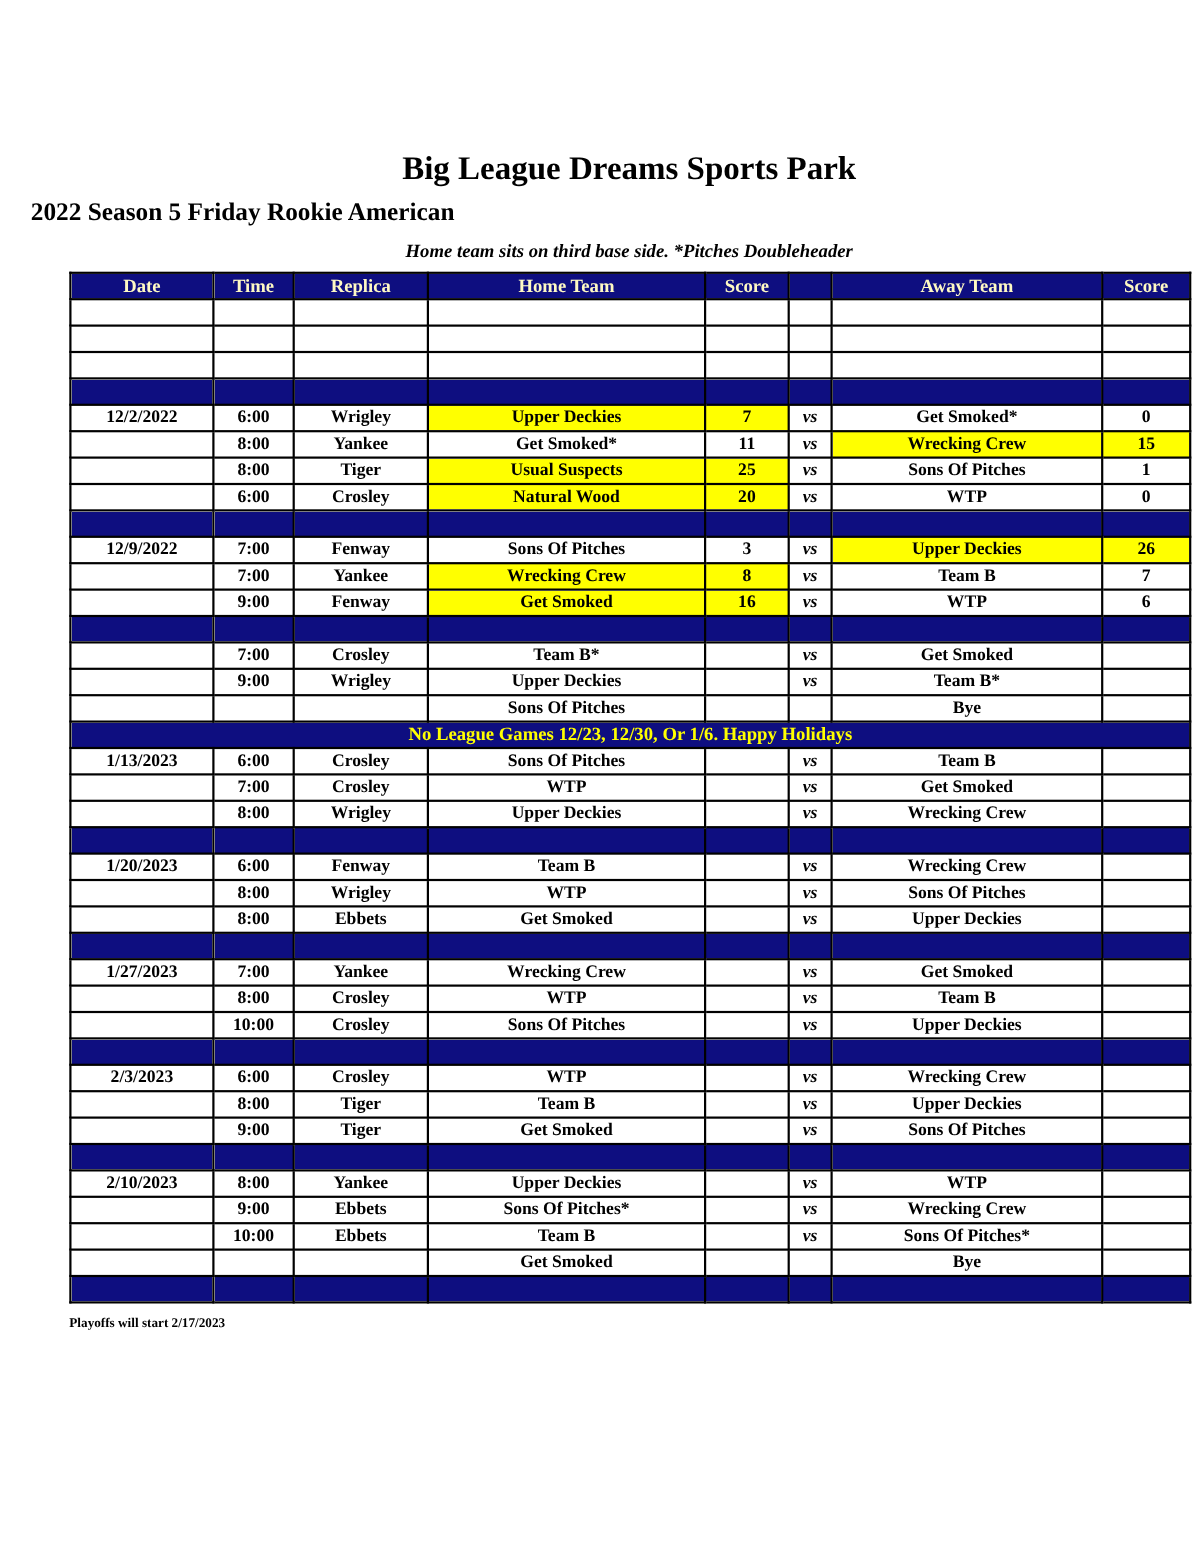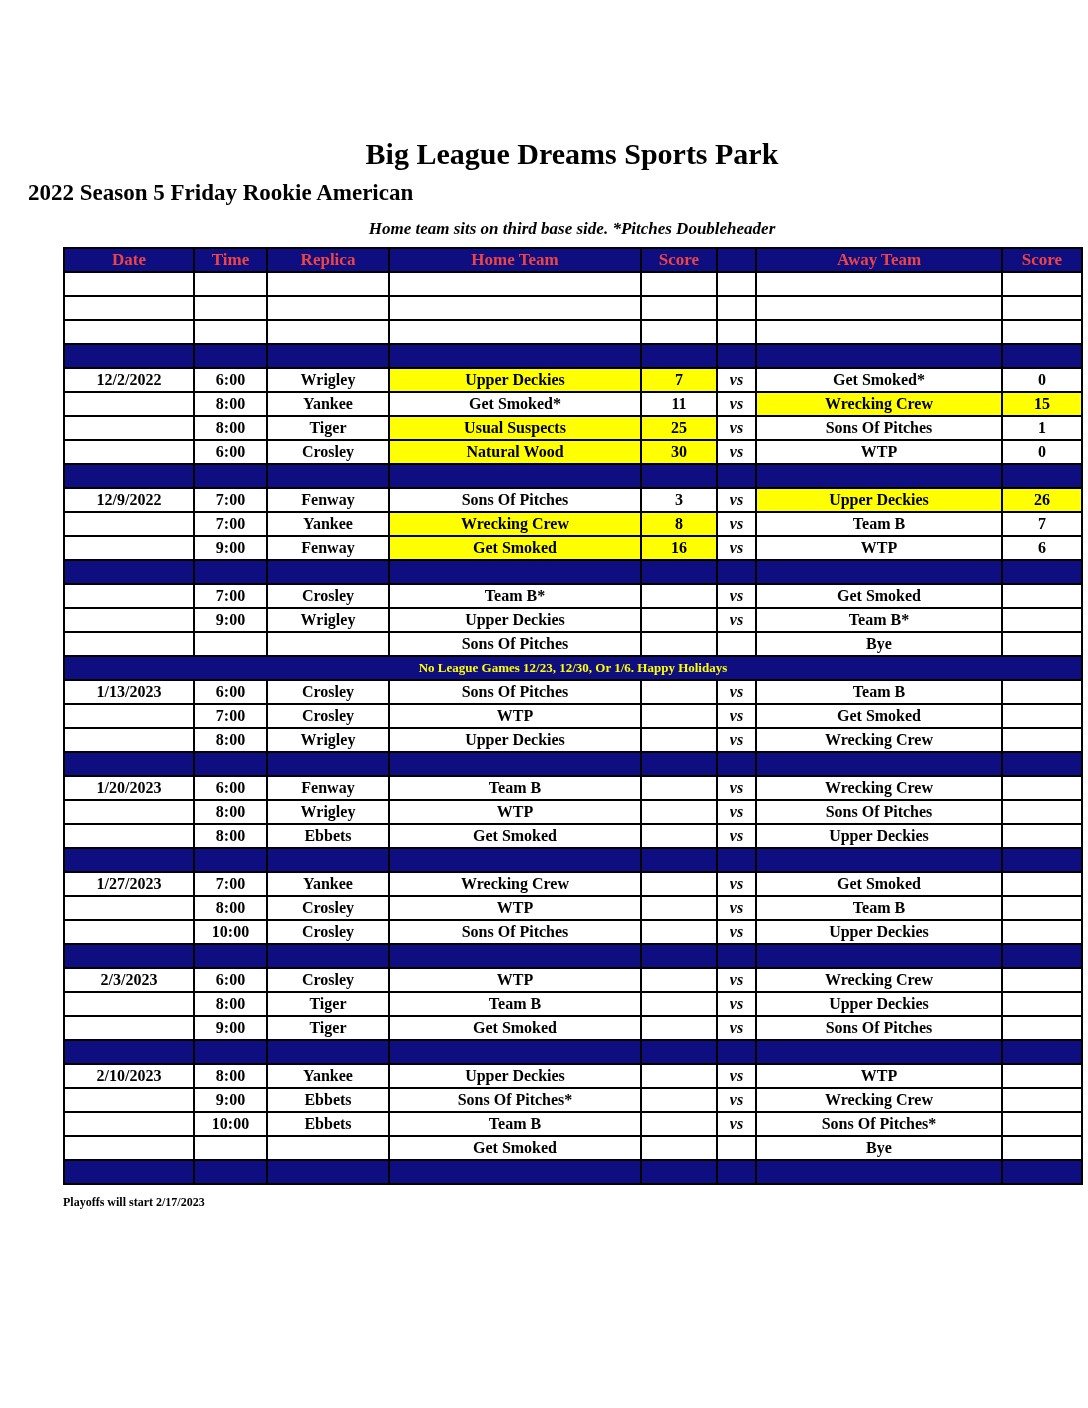--- a/index.html
+++ b/index.html
@@ -53,30 +53,30 @@
     padding: 0 2px;
     font-weight: bold;
     font-size: 16px;
     line-height: 22px;
     text-align: center;
     white-space: nowrap;
     overflow: hidden;
   }
   table.schedule thead th {
     background: var(--navy, #0e0e80);
-    color: #ef4444;
+    color: #fef9c3;
     font-size: 17px;
   }
   tr.separator-row td {
     background: var(--navy, #0e0e80);
   }
   tr.holiday-row td {
     background: var(--navy, #0e0e80);
     color: var(--holiday-yellow, #ffff00);
-    font-size: 13px;
+    font-size: 17px;
   }
   td.hl {
     background: var(--hl-yellow, #ffff00);
   }
   td.vs-cell {
     font-style: italic;
     font-size: 15px;
   }
   .footer-note {
     margin: 10px 0 0 35px;
@@ -184,21 +184,21 @@
           <td class="hl">25</td>
           <td class="vs-cell">vs</td>
           <td>Sons Of Pitches</td>
           <td>1</td>
         </tr>
         <tr>
           <td></td>
           <td>6:00</td>
           <td>Crosley</td>
           <td class="hl">Natural Wood</td>
-          <td class="hl">30</td>
+          <td class="hl">20</td>
           <td class="vs-cell">vs</td>
           <td>WTP</td>
           <td>0</td>
         </tr>
         <tr class="separator-row">
           <td></td>
           <td></td>
           <td></td>
           <td></td>
           <td></td>

